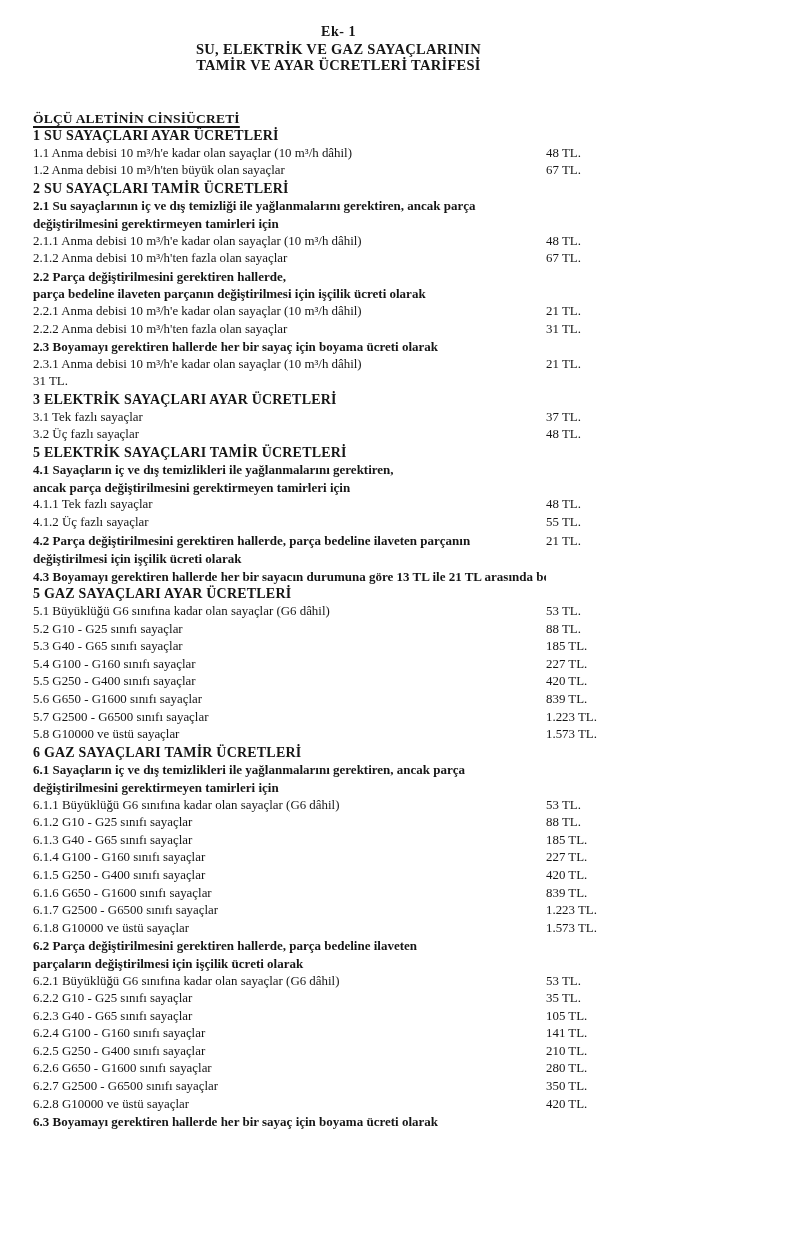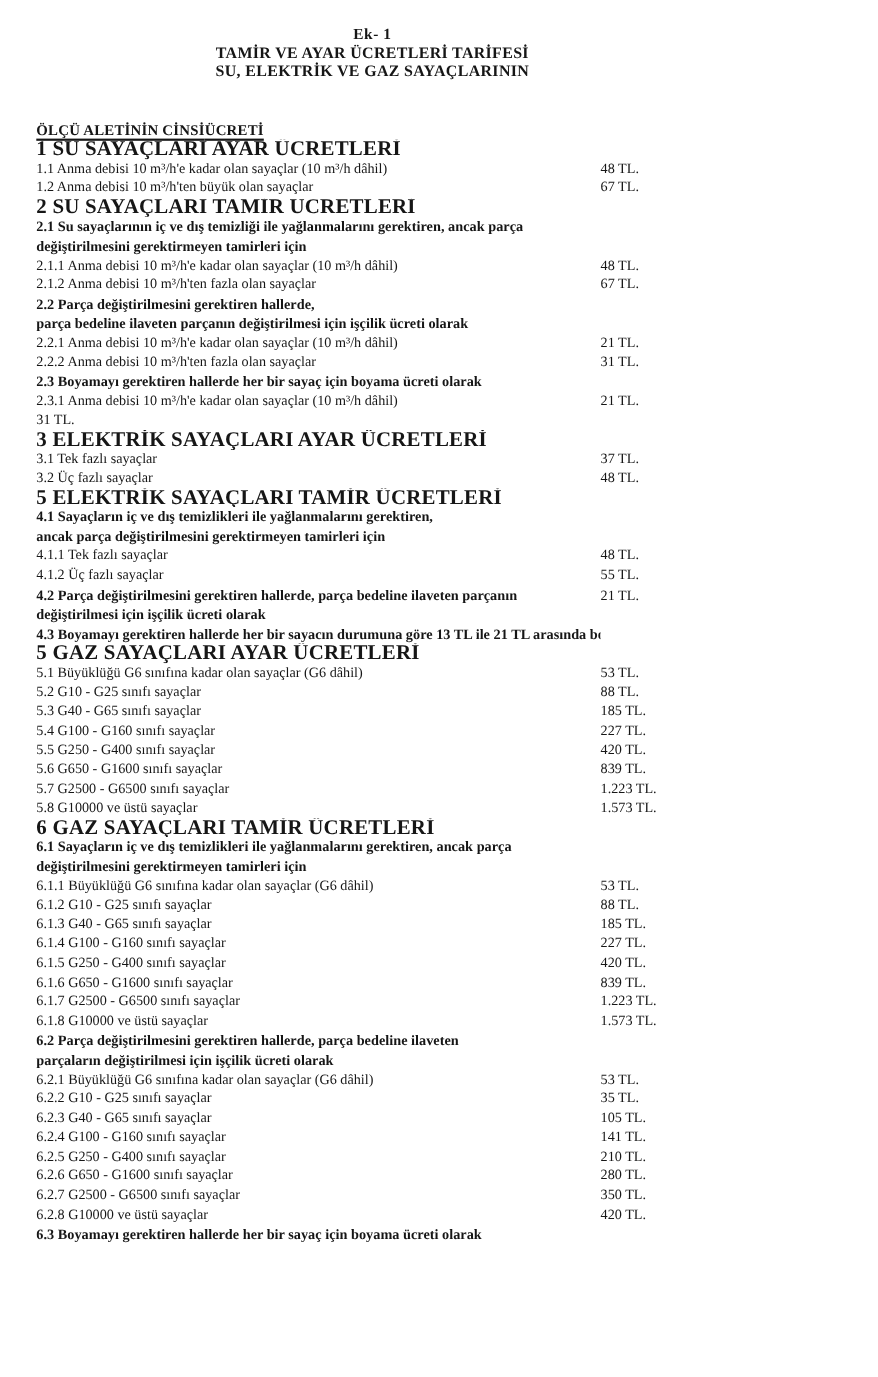--- a/index.html
+++ b/index.html
@@ -68,37 +68,37 @@
     overflow: hidden;
   }
   .row .cell-price {
     flex: 0 0 78px;
     text-align: left;
     white-space: nowrap;
     font-size: 12.9px;
   }
   .row.section .cell-text {
     font-weight: bold;
-    font-size: 19px;
+    font-size: 14px;
     letter-spacing: 0.2px;
   }
   .row.bold .cell-text {
     font-weight: bold;
     font-size: 13px;
   }
 </style>
 </head>
 <body>
 
 <div class="page">
 
   <div class="title-block">
     <div class="annex">Ek- 1</div>
+    <div>SU, ELEKTRİK VE GAZ SAYAÇLARININ</div>
     <div>TAMİR VE AYAR ÜCRETLERİ TARİFESİ</div>
-    <div>SU, ELEKTRİK VE GAZ SAYAÇLARININ</div>
   </div>
 
   <div class="table-header">
     <span class="col-label">ÖLÇÜ ALETİNİN CİNSİ</span>
     <span class="col-label">ÜCRETİ</span>
   </div>
 
   <div class="table-body">
   <div class="row section">
     <span class="cell-text">1 SU SAYAÇLARI AYAR ÜCRETLERİ</span>

